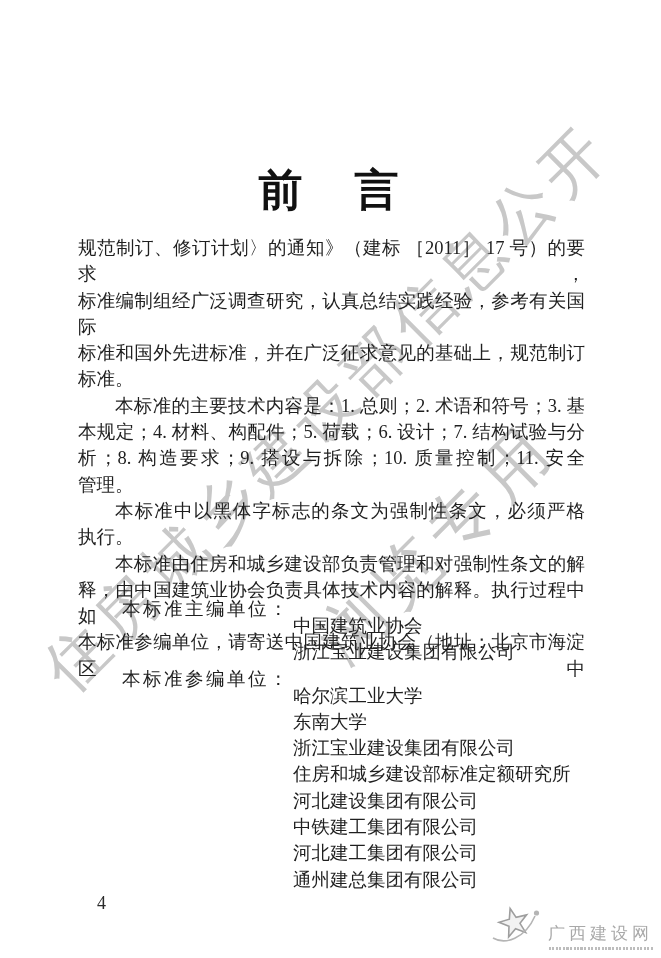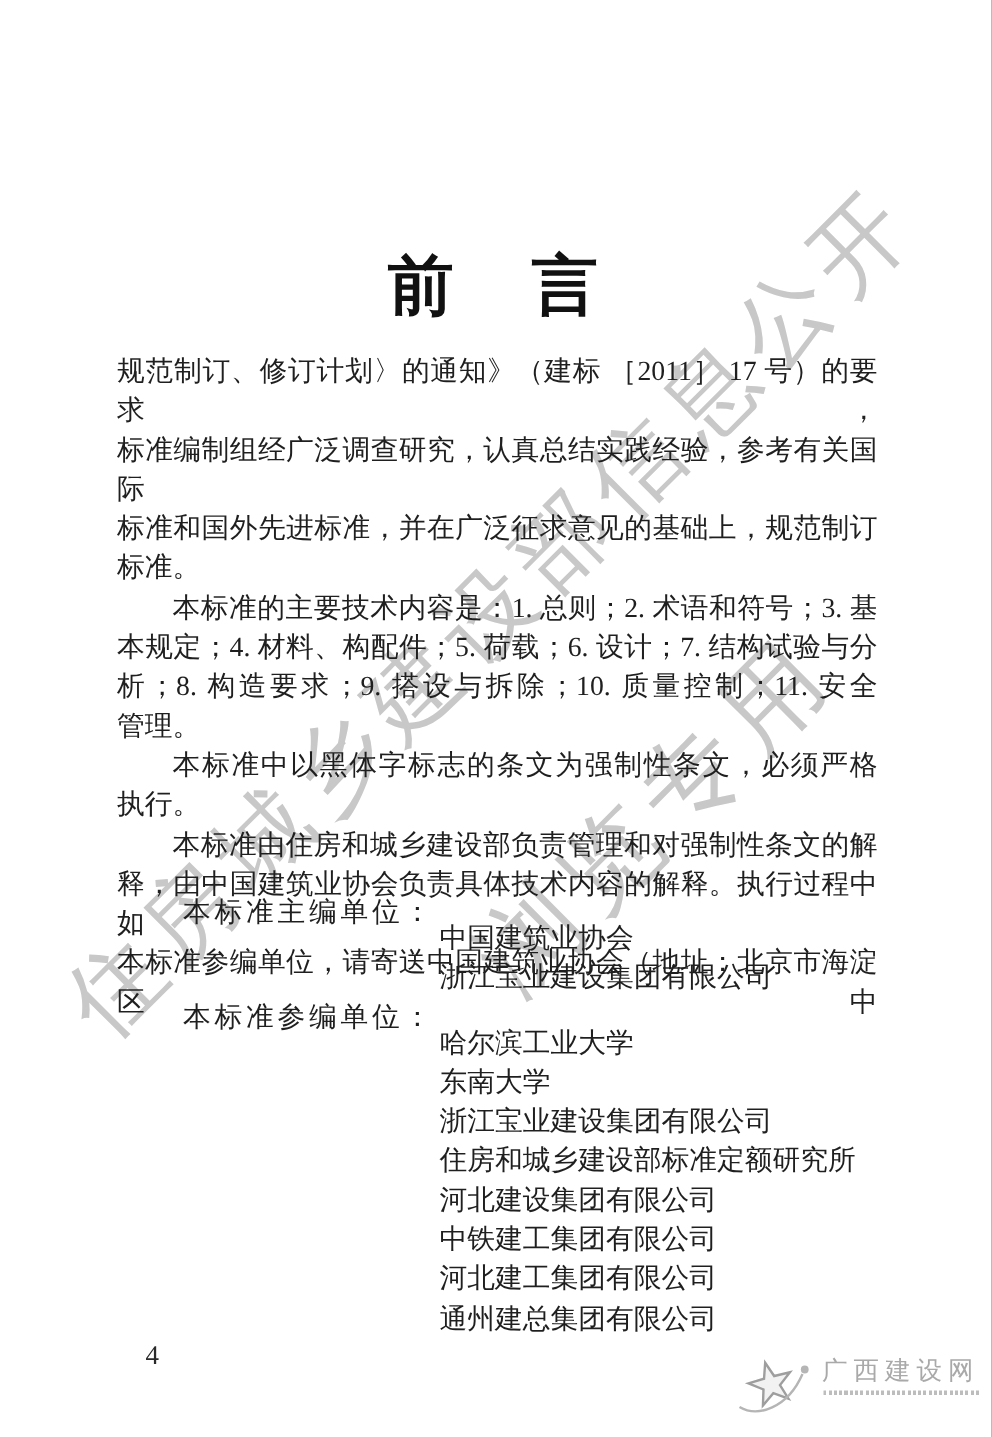--- a/index.html
+++ b/index.html
@@ -41,21 +41,21 @@
   .unit-group { display:flex; align-items:flex-start; }
   .unit-label { width:171px; flex:0 0 171px; letter-spacing:2.5px; white-space:nowrap; }
   .unit-items { flex:1;margin-top:17px; }
   
   .page-number {
     position:absolute; z-index:1; left:97px; top:893px; font-size:18px; color:#2a2a2a;
   }
   
   .logo {
     position:absolute; z-index:1; right:8px; bottom:8px;
-    display:flex; align-items:flex-start; gap:5px; color:#a9a9a9;
+    display:flex; align-items:flex-end; gap:5px; color:#a9a9a9;
   }
   .logo-textcol { display:flex; flex-direction:column; align-items:flex-start; gap:2px; }
   .logo-text {
     font-size:17px; letter-spacing:4px; color:inherit;
     font-family:"Liberation Serif","DejaVu Serif",serif;
   }
   .logo-tagline {
     width:104px; height:3px; margin-left:1px;
     background:repeating-linear-gradient(90deg,#bdbdbd 0 2px,transparent 2px 3.5px);
   }

